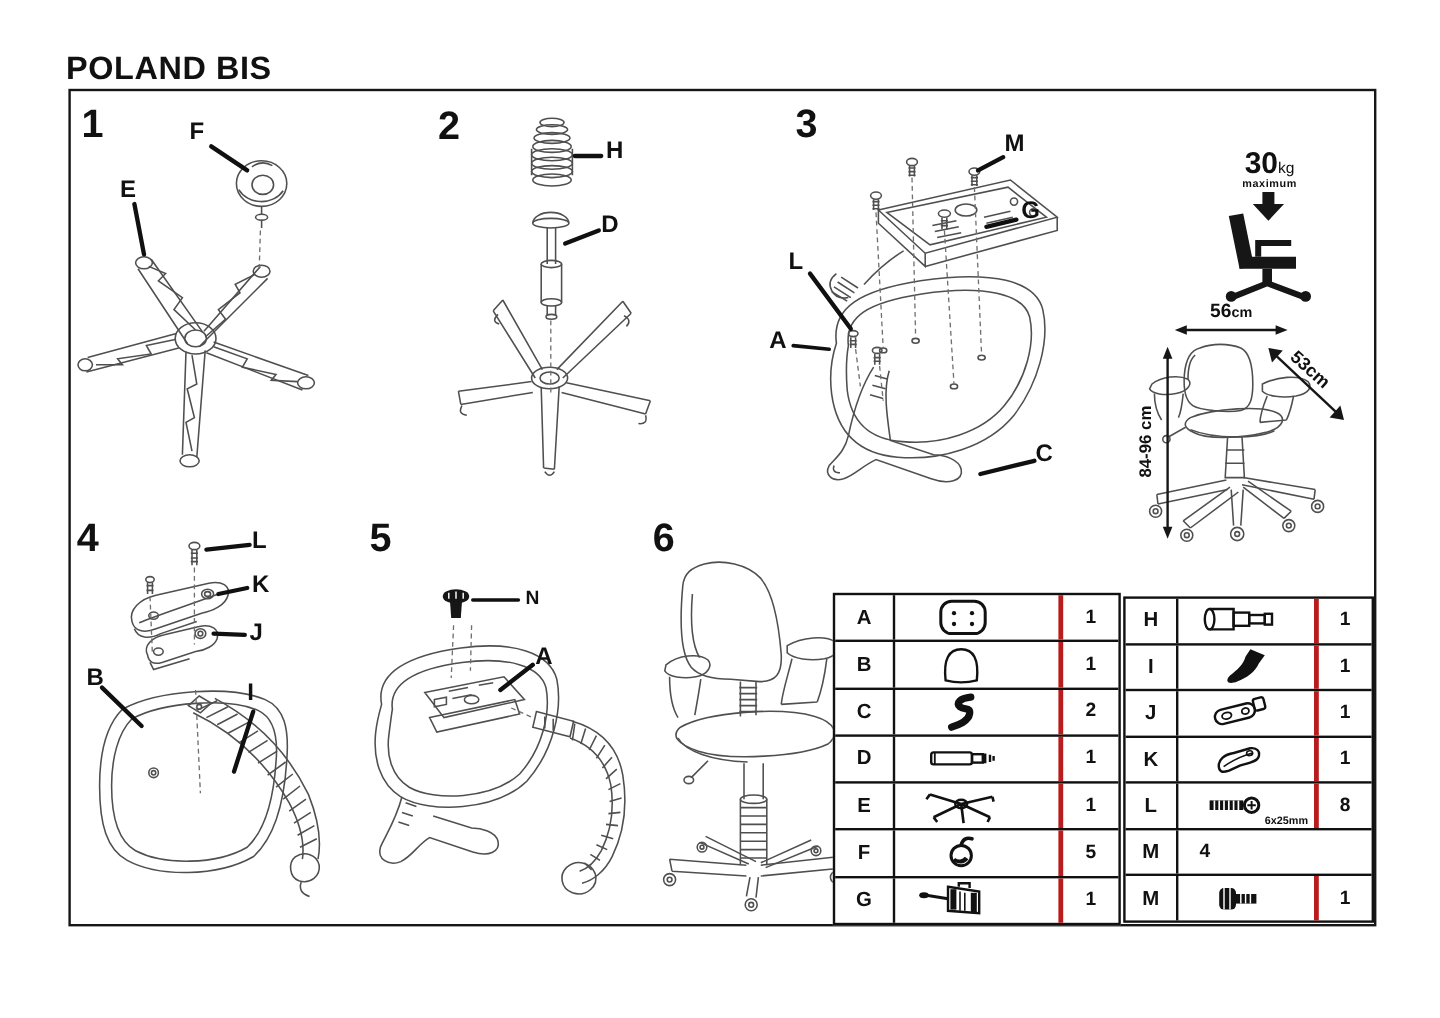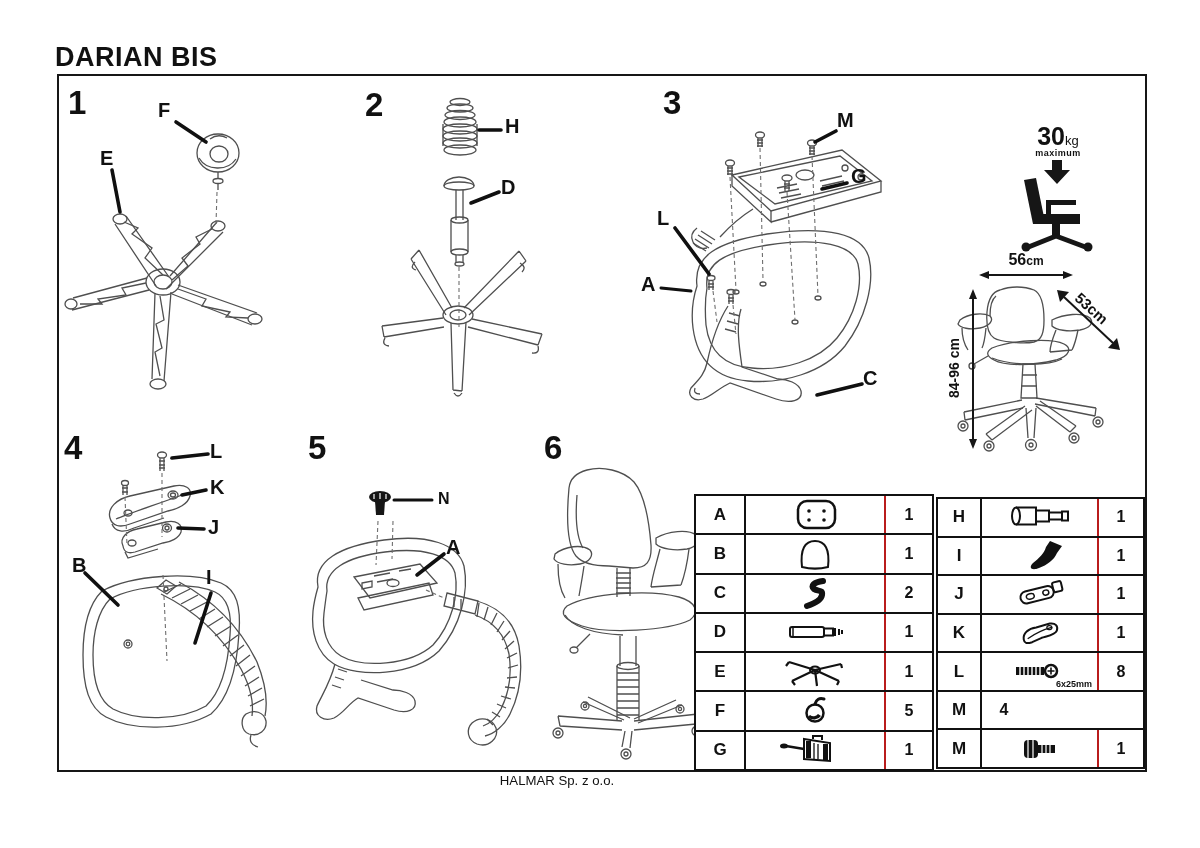--- a/index.html
+++ b/index.html
@@ -35,34 +35,34 @@
            transform:rotate(42deg); transform-origin:left top; }
   .dim84 { position:absolute; left:946px; top:398px; font-weight:700; font-size:14px;
            transform:rotate(-90deg); transform-origin:left top; white-space:nowrap; }
   
   .ptable { position:absolute; border:2.5px solid #111; background:#fff;
             display:flex; flex-direction:column; box-sizing:border-box; }
   .prow { flex:1; display:flex; border-bottom:2px solid #111; min-height:0; }
   .prow:last-child { border-bottom:none; }
   .pletter { width:48px; border-right:2px solid #111; display:flex; align-items:center;
              justify-content:center; font-size:17px; font-weight:600; }
-  .picon { flex:1; border-right:2px solid #b91c1c; display:flex; align-items:center;
-           justify-content:center; position:relative; }
+  .picon { flex:1; border-right:4px solid #b91c1c; display:flex; align-items:center;
+           position:relative; }
   .pqty { width:46px; display:flex; align-items:center; justify-content:center;
           font-size:16px; font-weight:600; }
   .rt .pletter { width:42px; }
   .rt .pqty { width:44px; }
   .psize { position:absolute; right:5px; bottom:1px; font-size:9px; font-weight:700; }
   .footer { position:absolute; left:57px; top:773px; width:1000px; text-align:center;
             font-size:13.2px; line-height:16.4px; }
 </style>
 </head>
 <body>
 
-<div class="title">DARIAN BIS</div>
+<div class="title">POLAND BIS</div>
 <div class="mainbox"></div>
 
 <div class="step" style="left:60px;top:82px;width:290px;height:338px">
   <span class="num" style="left:8px;top:4px">1</span>
   <span class="lbl" style="left:98px;top:18px">F</span>
   <span class="lbl" style="left:40px;top:66px">E</span>
   <svg width="290" height="338" viewBox="0 0 290 338">
     <g class="art">
       <ellipse cx="158" cy="71" rx="21" ry="19"></ellipse>
       <path d="M139,76 a21,18 0 0 0 37,1"></path>
@@ -530,14 +530,13 @@
           <path d="M38,8 v18 M43,8 v18" stroke="#fff" stroke-width="1.2"></path>
           <rect x="48" y="13" width="17" height="8" fill="#111"></rect>
           <path d="M52,13 v8 M56,13 v8 M60,13 v8" stroke="#fff" stroke-width="1.2"></path>
         </svg>
     </div>
     <div class="pqty">1</div>
   </div>
 </div>
 
 <div class="footer">
-  <div>HALMAR Sp. z o.o.</div>
 </div>
 
 </body></html>

